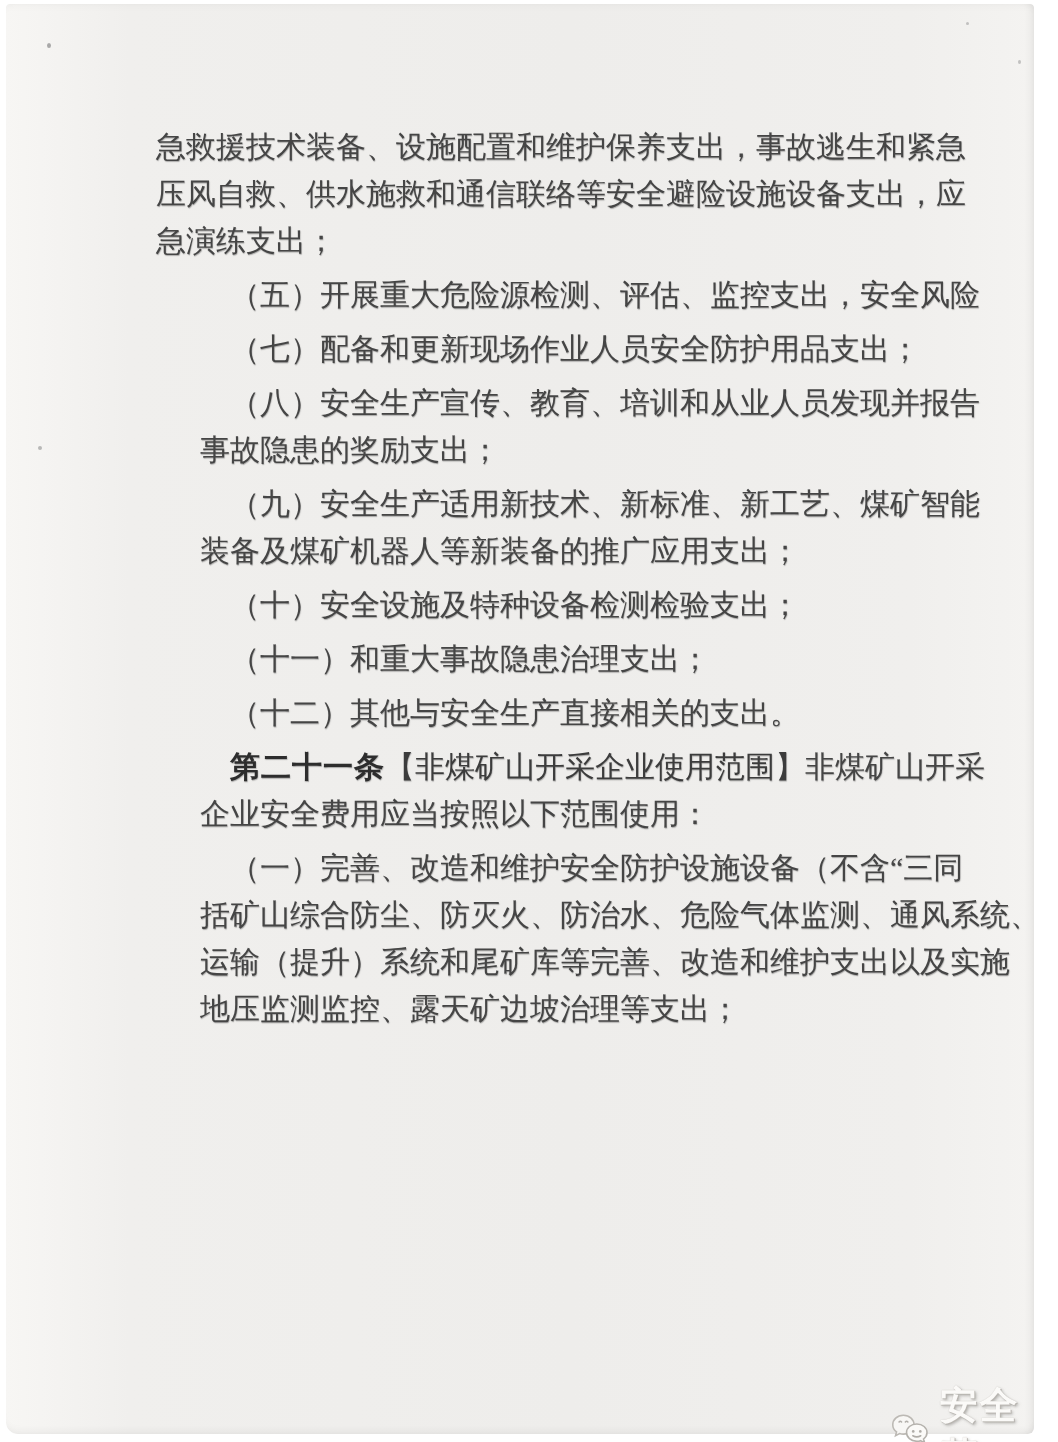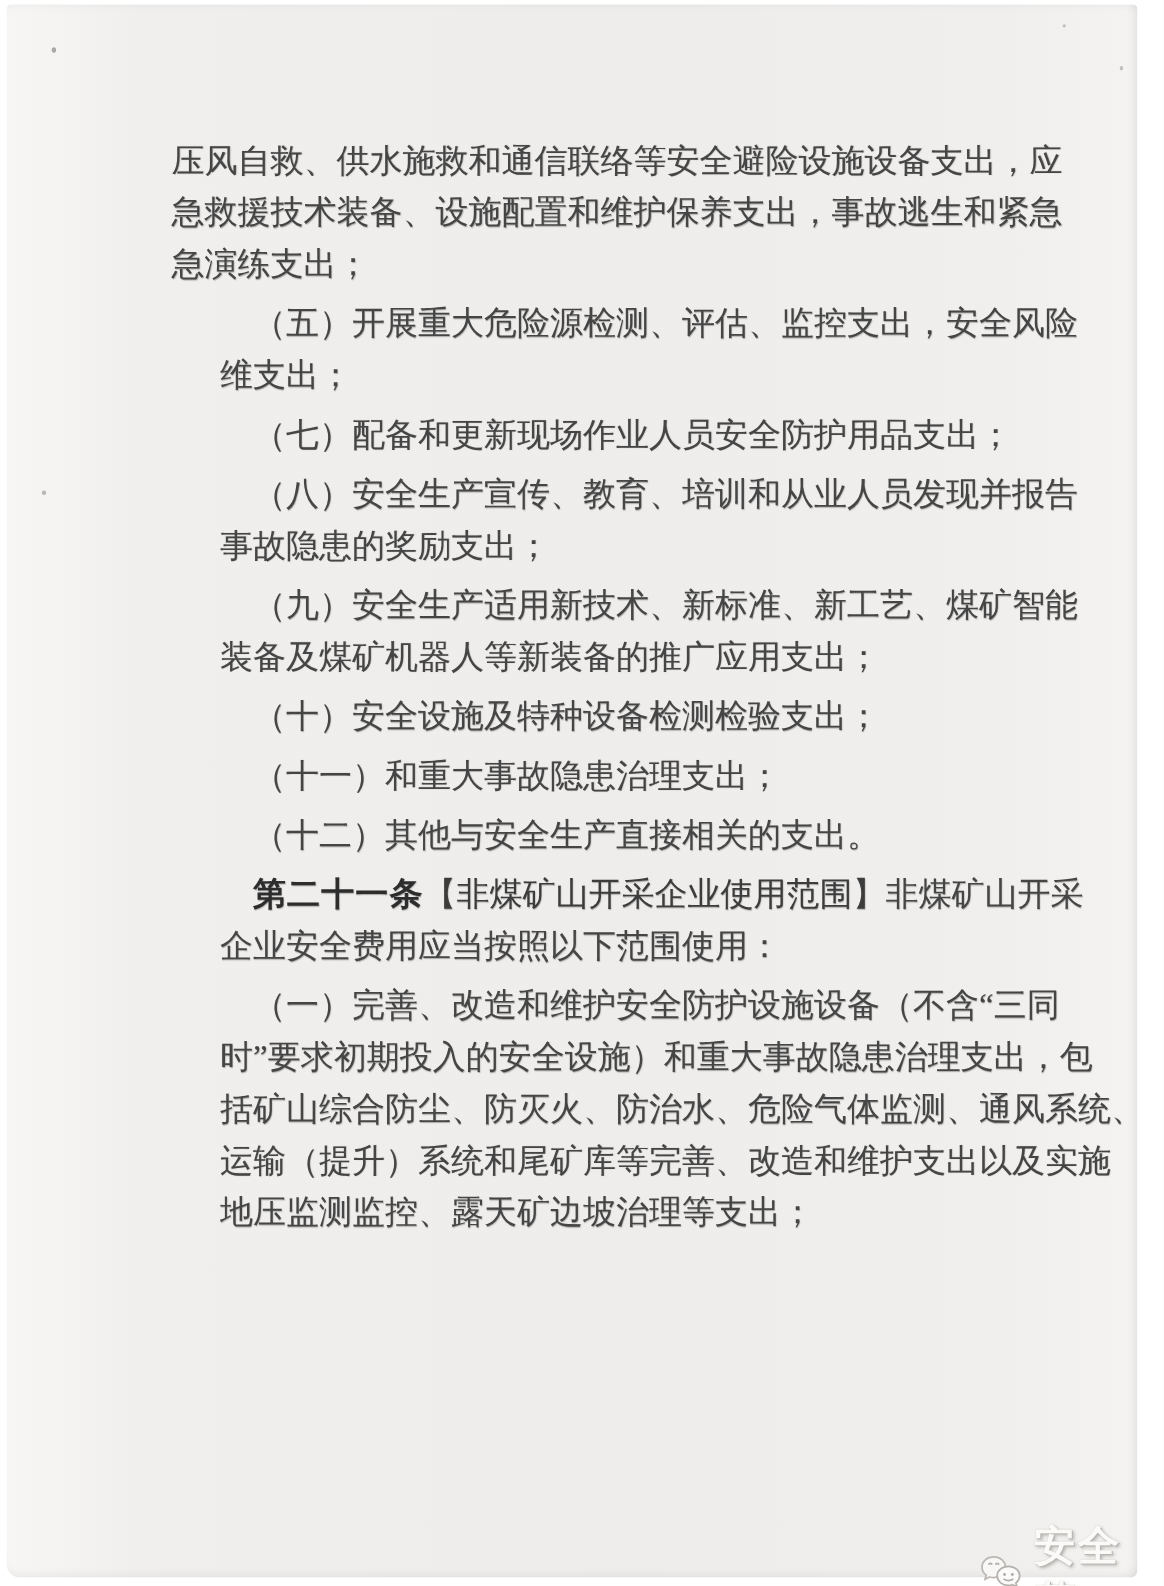--- a/index.html
+++ b/index.html
@@ -83,27 +83,26 @@
 
 <div class="page">
 
   <div class="speck" style="left:41px; top:39px; width:4px; height:5px;"></div>
   <div class="speck" style="left:960px; top:18px; width:3px; height:3px; opacity:.5;"></div>
   <div class="speck" style="left:1012px; top:56px; width:3px; height:4px; opacity:.5;"></div>
   <div class="speck" style="left:32px; top:442px; width:4px; height:4px; opacity:.6;"></div>
 
   <div class="doc">
       <div class="para">
+        <div class="line">急救援技术装备、设施配置和维护保养支出，事故逃生和紧急</div>
         <div class="line">压风自救、供水施救和通信联络等安全避险设施设备支出，应</div>
-        <div class="line">急救援技术装备、设施配置和维护保养支出，事故逃生和紧急</div>
         <div class="line">急演练支出；</div>
       </div>
       <div class="para">
         <div class="line indent">（五）开展重大危险源检测、评估、监控支出，安全风险</div>
-        <div class="line">维支出；</div>
       </div>
       <div class="para">
         <div class="line indent">（七）配备和更新现场作业人员安全防护用品支出；</div>
       </div>
       <div class="para">
         <div class="line indent">（八）安全生产宣传、教育、培训和从业人员发现并报告</div>
         <div class="line">事故隐患的奖励支出；</div>
       </div>
       <div class="para">
         <div class="line indent">（九）安全生产适用新技术、新标准、新工艺、煤矿智能</div>
@@ -117,21 +116,20 @@
       </div>
       <div class="para">
         <div class="line indent">（十二）其他与安全生产直接相关的支出。</div>
       </div>
       <div class="para">
         <div class="line indent"><span class="seg hei">第二十一条</span><span class="seg bracket">【非煤矿山开采企业使用范围】</span><span class="seg">非煤矿山开采</span></div>
         <div class="line">企业安全费用应当按照以下范围使用：</div>
       </div>
       <div class="para">
         <div class="line indent">（一）完善、改造和维护安全防护设施设备（不含“三同</div>
-        <div class="line">时”要求初期投入的安全设施）和重大事故隐患治理支出，包</div>
         <div class="line">括矿山综合防尘、防灭火、防治水、危险气体监测、通风系统、</div>
         <div class="line">运输（提升）系统和尾矿库等完善、改造和维护支出以及实施</div>
         <div class="line">地压监测监控、露天矿边坡治理等支出；</div>
       </div>
     </div>
 
   <div class="watermark">
     <svg class="wm-icon" width="54" height="48" viewBox="0 0 54 48">
 
       <g stroke="#bcb9b4" stroke-width="2" fill="#f8f7f5">

